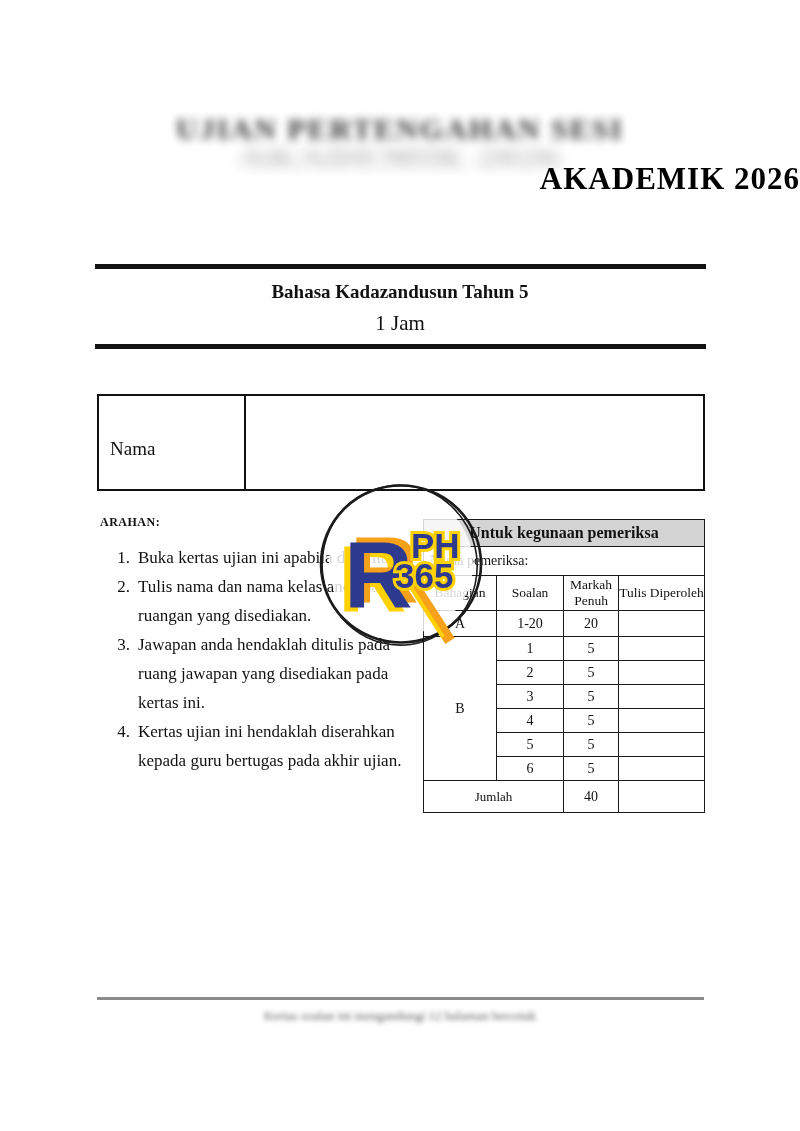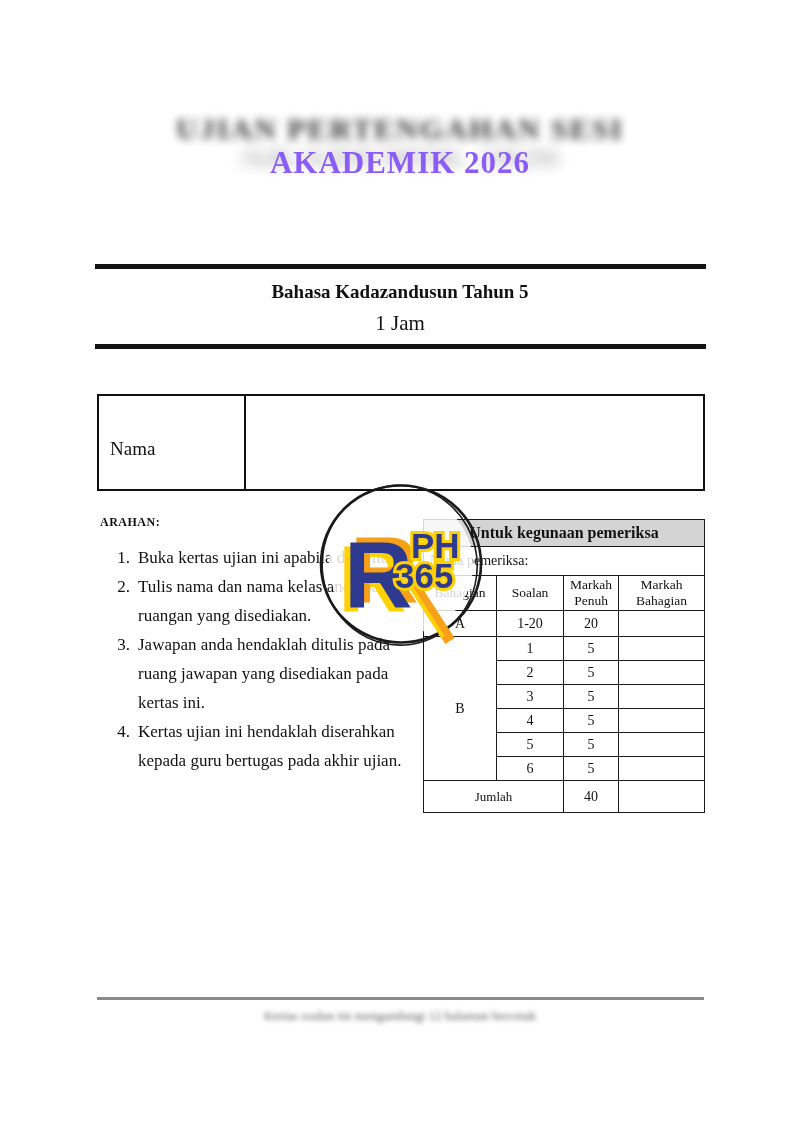--- a/index.html
+++ b/index.html
@@ -24,24 +24,24 @@
   .echo-title{
     position:absolute;top:141px;left:0;width:100%;
     text-align:center;
     font-size:29px;font-weight:bold;letter-spacing:2px;
     color:#2a2a2a;
     filter:blur(6px);
     opacity:.32;
     transform:scaleX(1.25);
   }
   .main-title{
-    position:absolute;top:145px;left:0;width:100%;
-    text-align:center;
+    position:absolute;top:161px;left:0;width:100%;
+    text-align:right;
     font-size:31px;font-weight:bold;letter-spacing:1px;
-    color:#8b5cf6;
+    color:#000000;
   }
 
   .rule{position:absolute;left:95px;width:611px;height:5px;background:#121212;}
   .rule-top{top:264px;}
   .rule-bottom{top:344px;}
 
   .subject{
     position:absolute;top:281px;left:0;width:100%;
     text-align:center;font-size:19px;font-weight:bold;
   }
@@ -174,21 +174,21 @@
       <tr>
         <td class="tbl-title" colspan="4">Untuk kegunaan pemeriksa</td>
       </tr>
       <tr>
         <td class="tbl-examiner" colspan="4">Nama pemeriksa:</td>
       </tr>
       <tr>
         <td class="tbl-colhead">Bahagian</td>
         <td class="tbl-colhead">Soalan</td>
         <td class="tbl-colhead">Markah Penuh</td>
-        <td class="tbl-colhead">Markah Bahagian</td>
+        <td class="tbl-colhead">Tulis Diperoleh</td>
       </tr>
       <tr class="row-a">
         <td>A</td>
         <td>1-20</td>
         <td>20</td>
         <td></td>
       </tr>
       <tr class="row-b">
         <td rowspan="6">B</td>
         <td>1</td>

